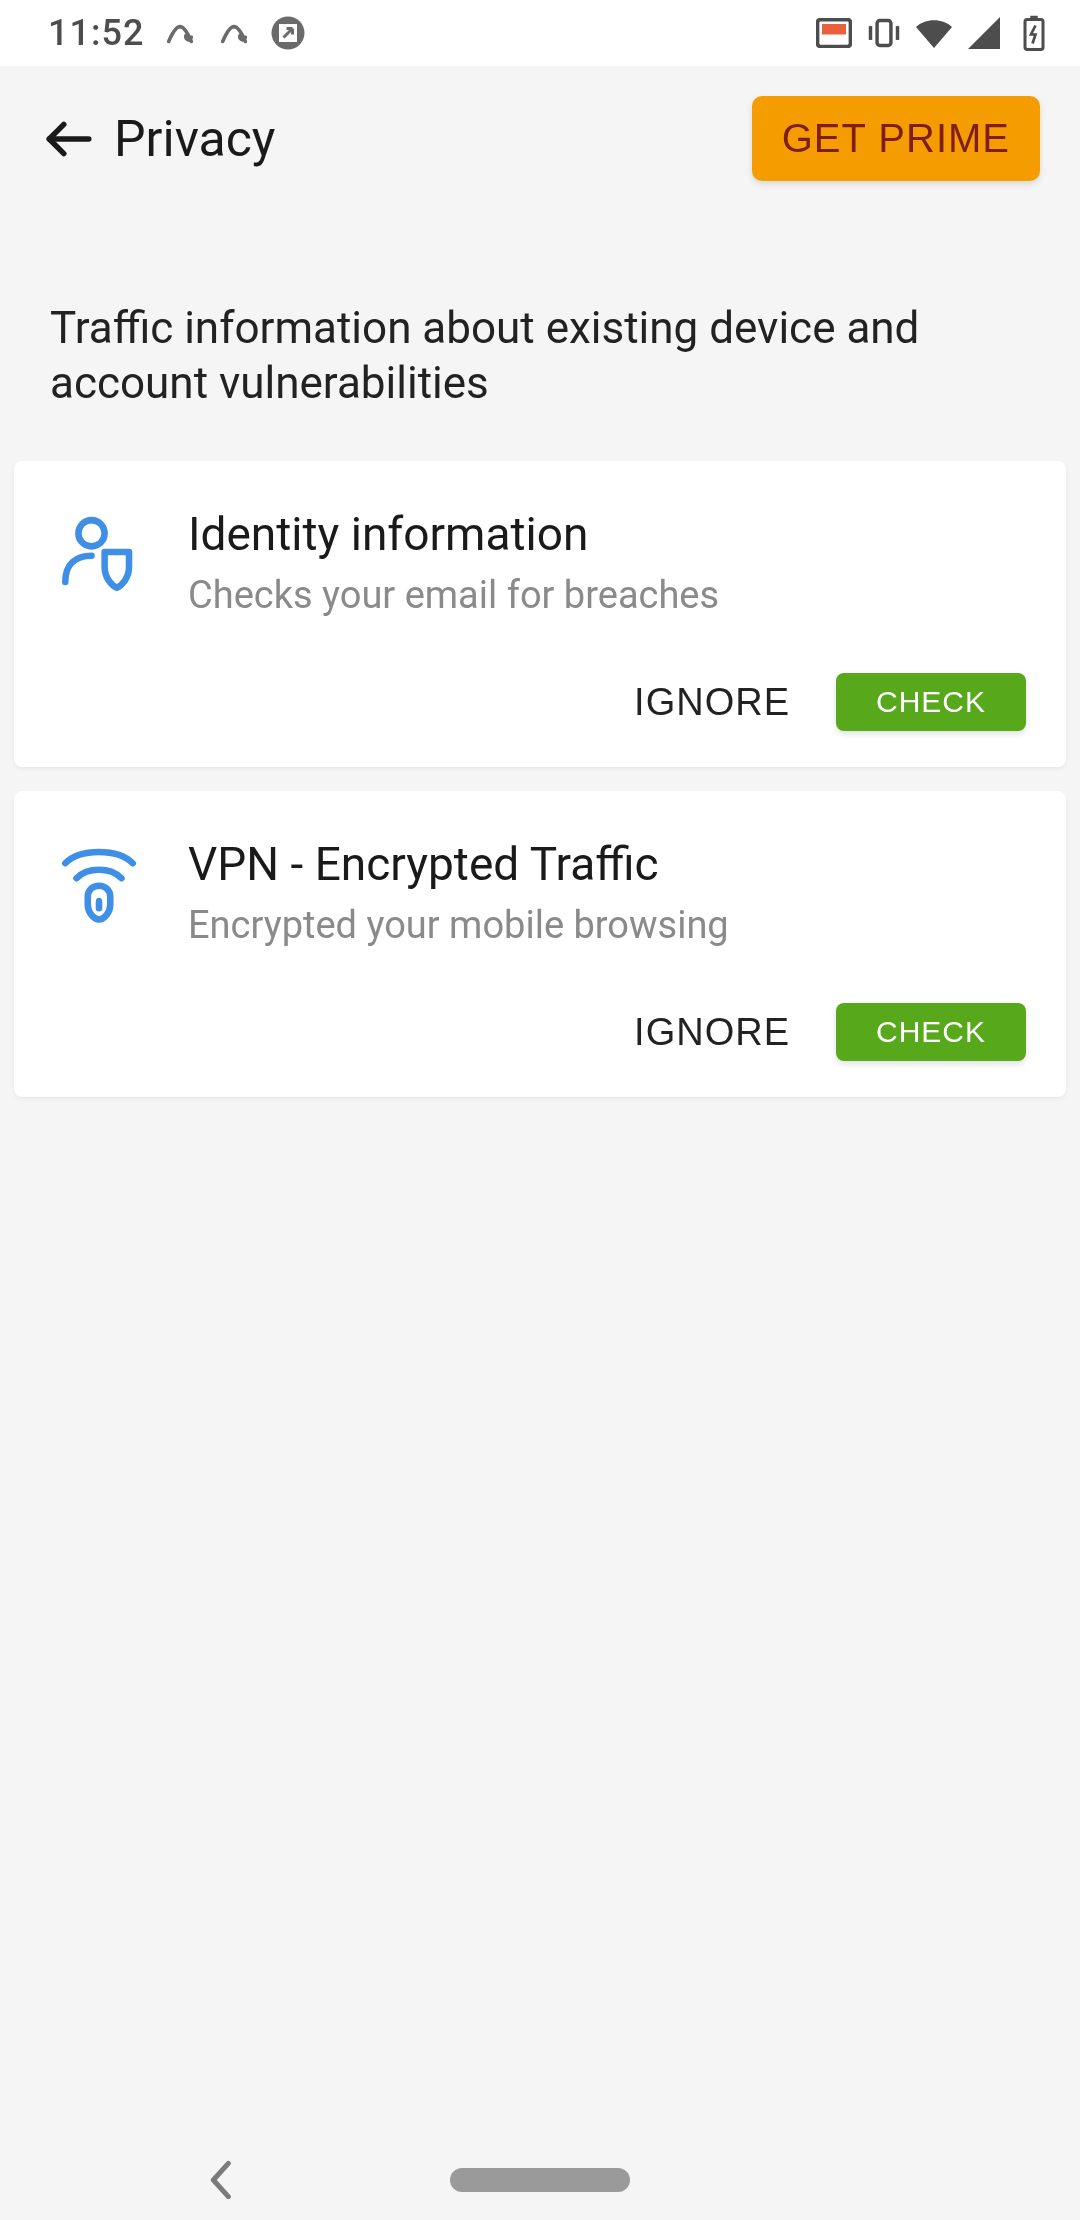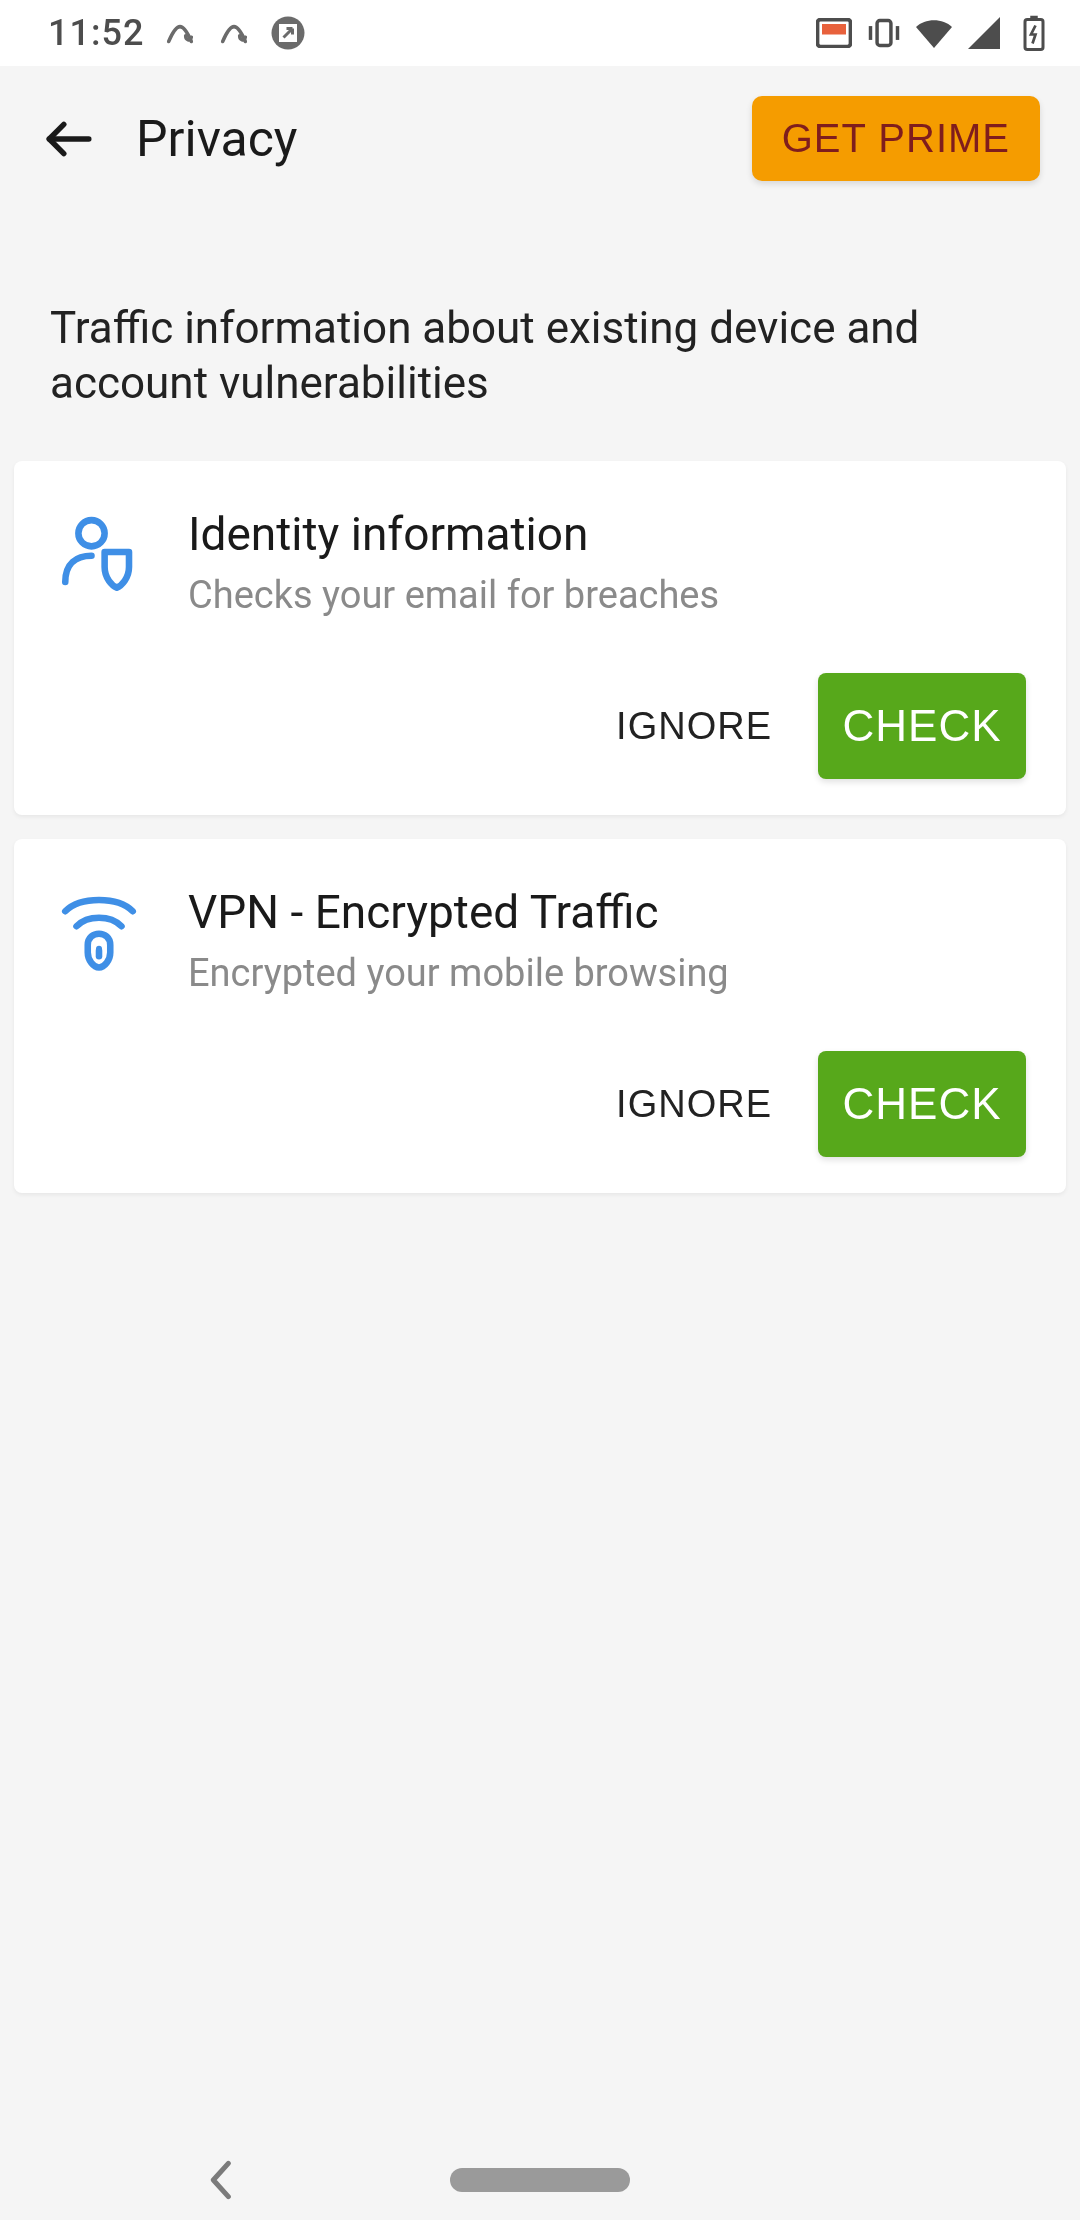--- a/index.html
+++ b/index.html
@@ -32,21 +32,21 @@
     background: #f5f5f5;
     display: flex;
     flex-direction: column;
   }
 
   
   .app-header {
     display: flex;
     align-items: center;
     padding: 30px 40px 30px 40px;
-    gap: 40px;
+    gap: 18px;
   }
   .back-arrow { width: 56px; height: 56px; display:flex; align-items:center; justify-content:center; }
   .page-title {
     flex: 1;
     font-size: 50px;
     font-weight: 400;
     color: #1a1a1a;
   }
   .prime-button {
     background: #f59c00;
@@ -110,25 +110,25 @@
     font-size: 38px;
     font-weight: 500;
     letter-spacing: 1px;
   }
   .primary-btn {
     background: #4caf22;
     background: #57a81b;
     color: #ffffff;
     border: none;
     border-radius: 8px;
-    font-size: 44px;
+    font-size: 30px;
     font-weight: 500;
     letter-spacing: 1px;
-    padding: 28px 0;
-    width: 208px;
+    padding: 12px 0;
+    width: 190px;
     text-align: center;
     box-shadow: 0 3px 6px rgba(0,0,0,0.12);
   }
 
   
   .navbar {
     height: 80px;
     background: #f5f5f5;
     display: flex;
     align-items: center;

